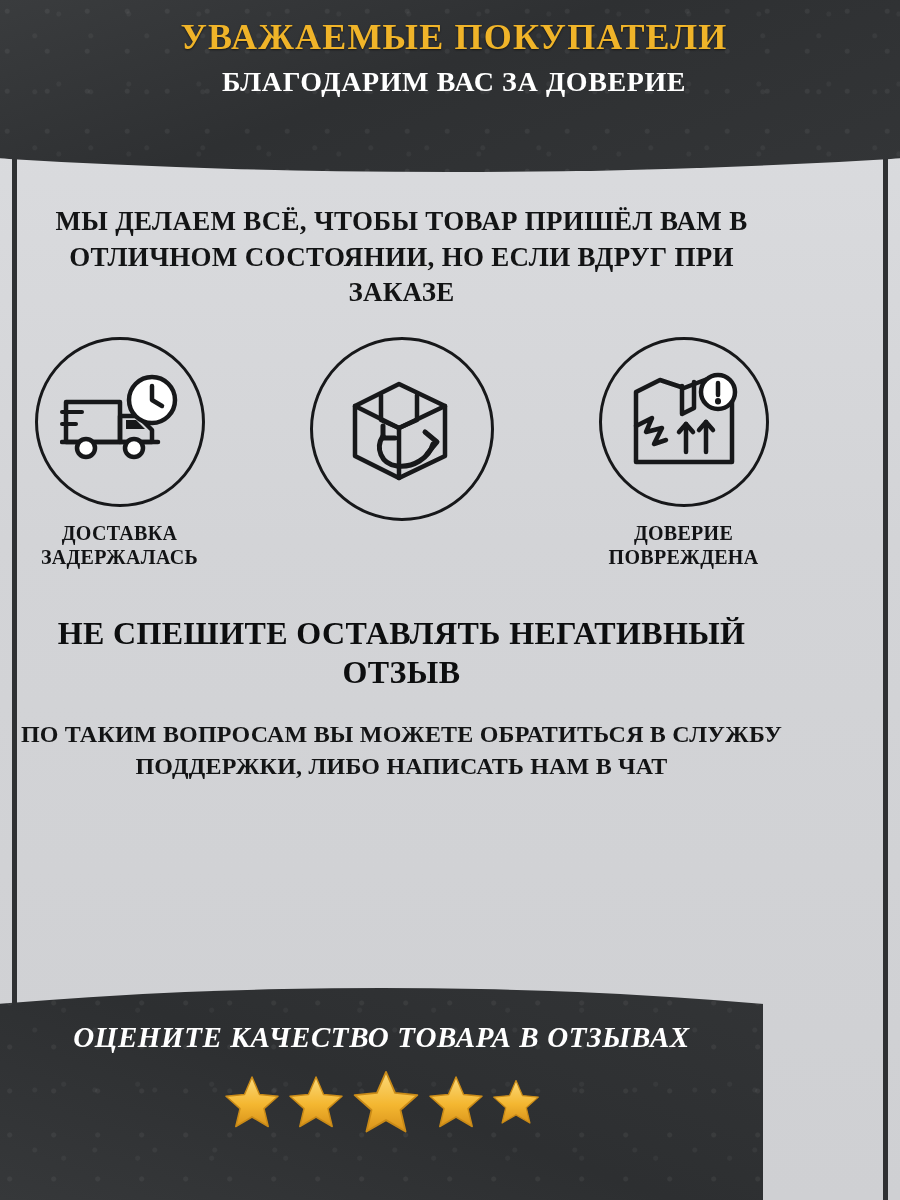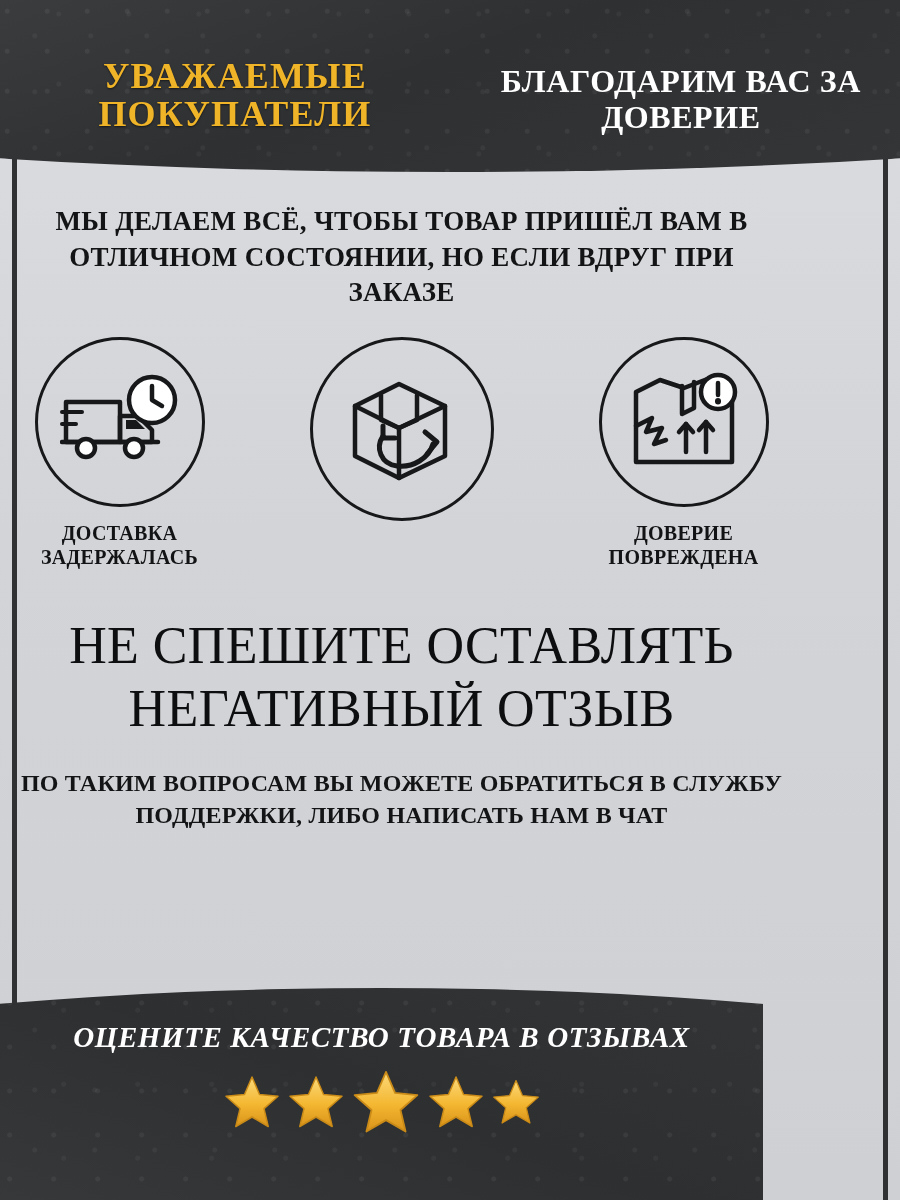--- a/index.html
+++ b/index.html
@@ -34,39 +34,39 @@
       radial-gradient(circle at 62% 64%, rgba(255,255,255,0.045) 0 2px, transparent 3px),
       radial-gradient(circle at 84% 20%, rgba(255,255,255,0.04) 0 2px, transparent 3px),
       linear-gradient(160deg, #3a3c3e 0%, #2e3032 45%, #333537 100%);
     background-size: 40px 40px, 56px 56px, 70px 70px, 100% 100%;
     clip-path: ellipse(128% 100% at 50% 0%);
   }
   .header-inner {
     position: absolute;
     top: 0; left: 0; right: 0; bottom: 0;
     display: flex;
-    flex-direction: row;
+    flex-direction: column;
     align-items: center;
     justify-content: flex-start;
     padding-top: 18px;
     padding-left: 8px;
   }
   .header-title {
     color: #f0b429;
     font-size: 36px;
     font-weight: bold;
     letter-spacing: 1.2px;
     text-align: center;
     line-height: 1.06;
     text-shadow: 0 1px 2px rgba(0,0,0,0.55);
   }
   .header-sub {
     margin-top: 10px;
     color: #ffffff;
-    font-size: 32px;
+    font-size: 28px;
     font-weight: bold;
     letter-spacing: 0.6px;
     text-align: center;
     line-height: 1.12;
     max-width: 520px;
   }
 
   
   .rail {
     position: absolute;
@@ -139,22 +139,22 @@
     letter-spacing: 0.3px;
     max-width: 250px;
   }
 
   
   .headline {
     margin-top: 44px;
     width: 780px;
     text-align: center;
     color: #0d0e0f;
-    font-size: 52px;
-    font-weight: normal;
+    font-size: 32px;
+    font-weight: bold;
     line-height: 1.22;
     letter-spacing: 0.4px;
   }
 
   .support {
     margin-top: 26px;
     width: 810px;
     text-align: center;
     color: #131415;
     font-size: 24px;

